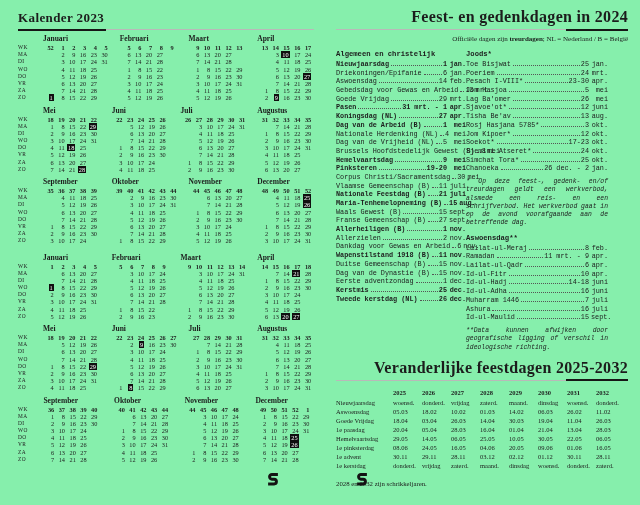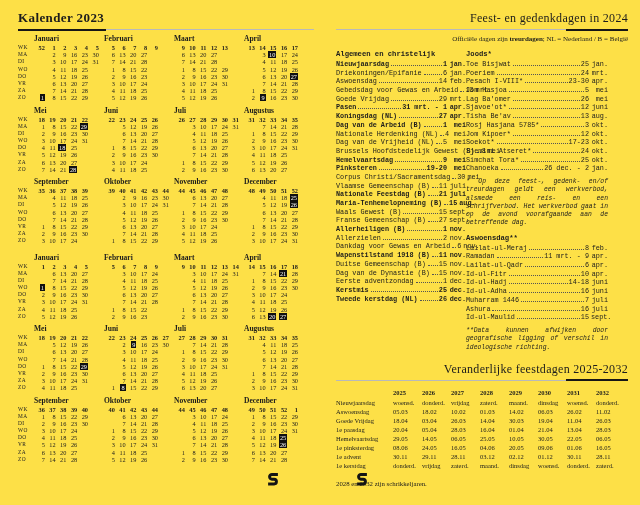--- a/index.html
+++ b/index.html
@@ -1,36 +1,36 @@
 <!DOCTYPE html>
 <html><head>
 <meta charset="utf-8">
 <style>
   html,body{margin:0;padding:0;background:#fff;}
-  .screen{position:relative;width:640px;height:505px;background:#fde047;overflow:hidden;
+  .screen{position:relative;width:640px;height:505px;background:#86efac;overflow:hidden;
           font-family:"Liberation Serif","DejaVu Serif",serif;color:#1c1c1c;}
   
   .lp{position:absolute;left:18px;top:8px;width:296px;}
   .lsec{margin-bottom:7px;}
   .lp-head{position:relative;border-bottom:1px solid #b9b9b9;padding-bottom:3px;margin-bottom:2px;}
   .lp-head .ttl{font-weight:bold;font-size:13px;letter-spacing:.4px;}
   .lp-head::after{content:"";position:absolute;left:0;bottom:-1.5px;width:88px;height:2px;background:#161616;}
-  .band{display:flex;margin-top:3px;}
+  .band{display:flex;margin-top:3px;gap:12px;}
   .labels{width:16px;}
   .mname{height:11px;line-height:11px;font-weight:bold;font-size:7.5px;white-space:nowrap;}
   .lbl{height:7.2px;line-height:7.2px;font-size:5.4px;letter-spacing:.4px;color:#222;}
   .month{width:70px;}
   .mrow{height:7.2px;line-height:7.2px;display:flex;}
   .c{display:inline-block;width:10.8px;text-align:right;font-size:6.3px;white-space:nowrap;}
   .wk .c{font-weight:bold;}
   .hl{background:#101010;color:#fff;padding:0 1px;}
   
   .rp{position:absolute;left:336px;top:8px;width:292px;}
   .rp-head{position:relative;border-bottom:1px solid #b9b9b9;padding-bottom:3px;text-align:right;}
-  .rp-head .ttl{font-weight:normal;font-size:12px;letter-spacing:.3px;}
+  .rp-head .ttl{font-weight:bold;font-size:16px;letter-spacing:.3px;}
   .rp-head::after{content:"";position:absolute;right:0;bottom:-1.5px;width:62px;height:2px;background:#161616;}
   .subtitle{text-align:right;font-size:7px;margin-top:5px;}
   .cols{display:flex;margin-top:7px;align-items:flex-start;font-family:Liberation Mono, monospace;}
   .colL{width:130px;}
   .colR{width:142px;}
   .sechead{font-weight:bold;font-size:7.2px;height:9px;line-height:9px;margin-bottom:1px;}
   .item{display:flex;align-items:baseline;height:8.7px;line-height:8.7px;font-size:6.8px;}
   .item.b{font-weight:bold;}
   .nm{white-space:nowrap;}
   .dots{flex:1;border-bottom:1px dotted #555;margin:0 1px 1.5px 2px;min-width:4px;}

